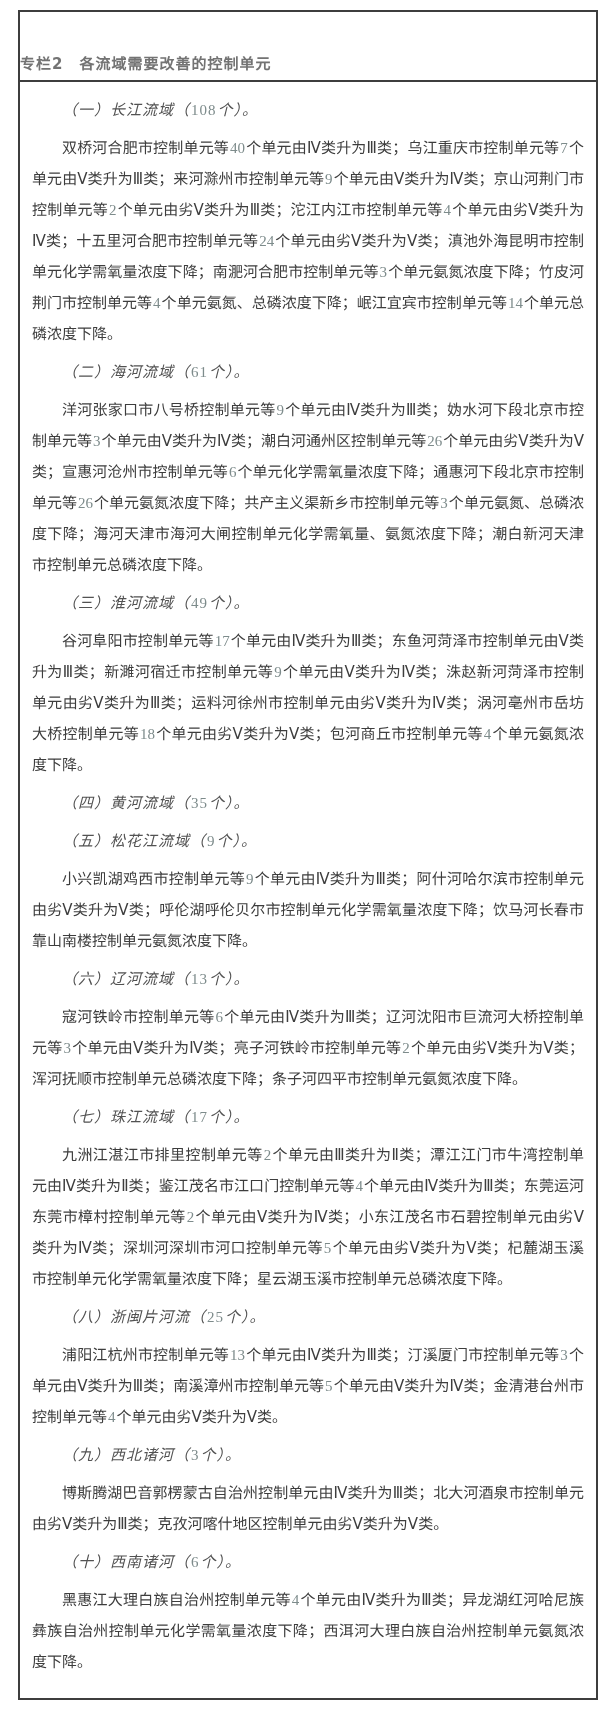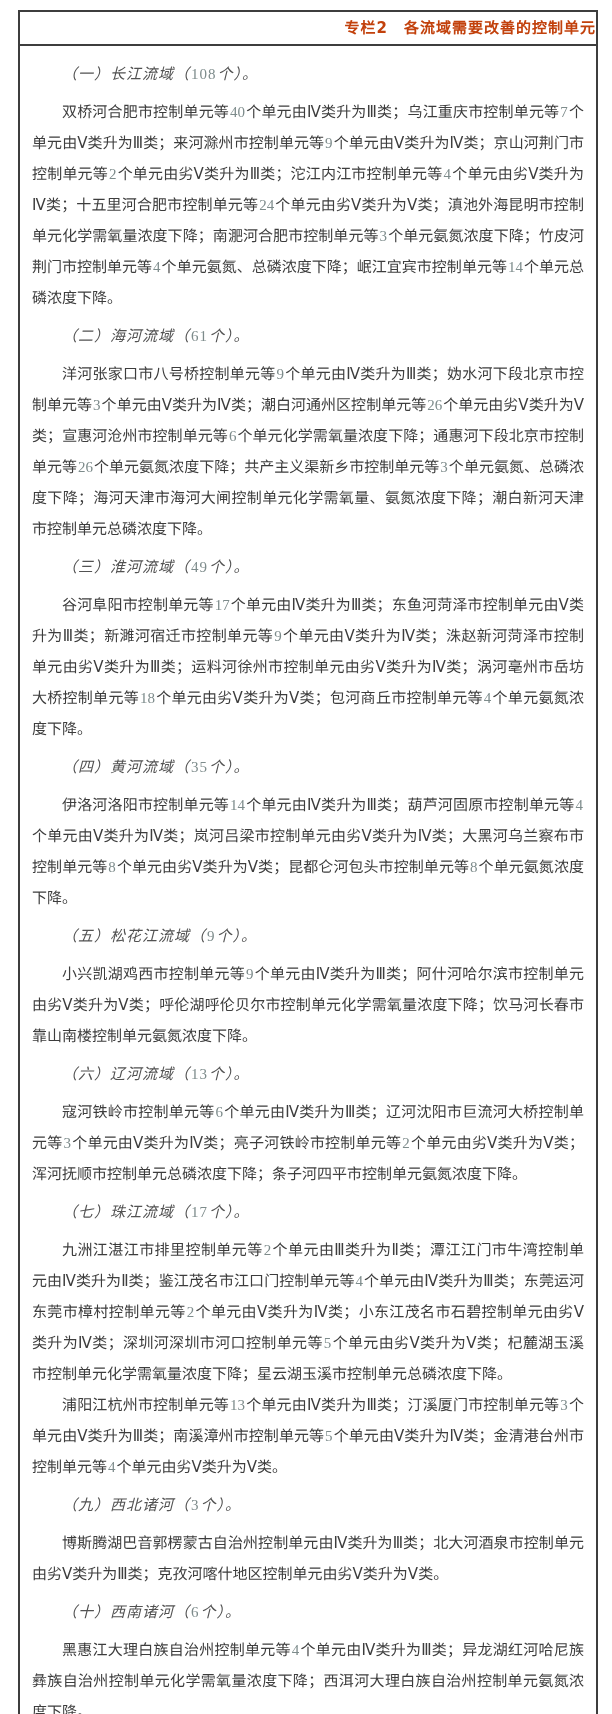--- a/index.html
+++ b/index.html
@@ -17,26 +17,27 @@
     box-sizing: border-box;
     margin: 10px 14px 14px 18px;
     width: 580px;
     min-height: 1690px;
     border: 2px solid #3d3d3d;
     background: #ffffff;
   }
   .column-title {
     height: 32px;
     line-height: 32px;
-    text-align: right;
+    text-align: left;
     font-size: 15px;
     font-weight: bold;
-    color: #c2410c;
+    color: #737373;
     border-bottom: 2px solid #3d3d3d;
     letter-spacing: 1px;
+    margin-top: 36px;
   }
   .box-body {
     padding: 6px 12px 12px 12px;
     font-size: 15px;
     line-height: 31px;
     color: #3d3d3d;
     text-align: justify;
   }
   .section-heading {
     margin: 7px 0;
@@ -73,39 +74,39 @@
     <p class="section-paragraph">洋河张家口市八号桥控制单元等<span class="num">9</span>个单元由Ⅳ类升为Ⅲ类；妫水河下段北京市控制单元等<span class="num">3</span>个单元由Ⅴ类升为Ⅳ类；潮白河通州区控制单元等<span class="num">26</span>个单元由劣Ⅴ类升为Ⅴ类；宣惠河沧州市控制单元等<span class="num">6</span>个单元化学需氧量浓度下降；通惠河下段北京市控制单元等<span class="num">26</span>个单元氨氮浓度下降；共产主义渠新乡市控制单元等<span class="num">3</span>个单元氨氮、总磷浓度下降；海河天津市海河大闸控制单元化学需氧量、氨氮浓度下降；潮白新河天津市控制单元总磷浓度下降。</p>
   </div>
 
   <div class="section">
     <p class="section-heading">（三）淮河流域（<span class="num">49</span>个）。</p>
     <p class="section-paragraph">谷河阜阳市控制单元等<span class="num">17</span>个单元由Ⅳ类升为Ⅲ类；东鱼河菏泽市控制单元由Ⅴ类升为Ⅲ类；新濉河宿迁市控制单元等<span class="num">9</span>个单元由Ⅴ类升为Ⅳ类；洙赵新河菏泽市控制单元由劣Ⅴ类升为Ⅲ类；运料河徐州市控制单元由劣Ⅴ类升为Ⅳ类；涡河亳州市岳坊大桥控制单元等<span class="num">18</span>个单元由劣Ⅴ类升为Ⅴ类；包河商丘市控制单元等<span class="num">4</span>个单元氨氮浓度下降。</p>
   </div>
 
   <div class="section">
     <p class="section-heading">（四）黄河流域（<span class="num">35</span>个）。</p>
-    <p class="section-paragraph">伊洛河洛阳市控制单元等<span class="num">14</span>个单元由Ⅳ类升为Ⅲ类；葫芦河固原市控制单元等<span class="num">4</span>个单元由Ⅴ类升为Ⅳ类；岚河吕梁市控制单元由劣Ⅴ类升为Ⅳ类；大黑河乌兰察布市控制单元等<span class="num">8</span>个单元由劣Ⅴ类升为Ⅴ类；昆都仑河包头市控制单元等<span class="num">8</span>个单元氨氮浓度下降。</p>
   </div>
 
   <div class="section">
     <p class="section-heading">（五）松花江流域（<span class="num">9</span>个）。</p>
     <p class="section-paragraph">小兴凯湖鸡西市控制单元等<span class="num">9</span>个单元由Ⅳ类升为Ⅲ类；阿什河哈尔滨市控制单元由劣Ⅴ类升为Ⅴ类；呼伦湖呼伦贝尔市控制单元化学需氧量浓度下降；饮马河长春市靠山南楼控制单元氨氮浓度下降。</p>
   </div>
 
   <div class="section">
     <p class="section-heading">（六）辽河流域（<span class="num">13</span>个）。</p>
     <p class="section-paragraph">寇河铁岭市控制单元等<span class="num">6</span>个单元由Ⅳ类升为Ⅲ类；辽河沈阳市巨流河大桥控制单元等<span class="num">3</span>个单元由Ⅴ类升为Ⅳ类；亮子河铁岭市控制单元等<span class="num">2</span>个单元由劣Ⅴ类升为Ⅴ类；浑河抚顺市控制单元总磷浓度下降；条子河四平市控制单元氨氮浓度下降。</p>
   </div>
 
   <div class="section">
     <p class="section-heading">（七）珠江流域（<span class="num">17</span>个）。</p>
     <p class="section-paragraph">九洲江湛江市排里控制单元等<span class="num">2</span>个单元由Ⅲ类升为Ⅱ类；潭江江门市牛湾控制单元由Ⅳ类升为Ⅱ类；鉴江茂名市江口门控制单元等<span class="num">4</span>个单元由Ⅳ类升为Ⅲ类；东莞运河东莞市樟村控制单元等<span class="num">2</span>个单元由Ⅴ类升为Ⅳ类；小东江茂名市石碧控制单元由劣Ⅴ类升为Ⅳ类；深圳河深圳市河口控制单元等<span class="num">5</span>个单元由劣Ⅴ类升为Ⅴ类；杞麓湖玉溪市控制单元化学需氧量浓度下降；星云湖玉溪市控制单元总磷浓度下降。</p>
   </div>
 
   <div class="section">
+    <p class="section-heading">（八）浙闽片河流（<span class="num">25</span>个）。</p>
     <p class="section-paragraph">浦阳江杭州市控制单元等<span class="num">13</span>个单元由Ⅳ类升为Ⅲ类；汀溪厦门市控制单元等<span class="num">3</span>个单元由Ⅴ类升为Ⅲ类；南溪漳州市控制单元等<span class="num">5</span>个单元由Ⅴ类升为Ⅳ类；金清港台州市控制单元等<span class="num">4</span>个单元由劣Ⅴ类升为Ⅴ类。</p>
   </div>
 
   <div class="section">
     <p class="section-heading">（九）西北诸河（<span class="num">3</span>个）。</p>
     <p class="section-paragraph">博斯腾湖巴音郭楞蒙古自治州控制单元由Ⅳ类升为Ⅲ类；北大河酒泉市控制单元由劣Ⅴ类升为Ⅲ类；克孜河喀什地区控制单元由劣Ⅴ类升为Ⅴ类。</p>
   </div>
 
   <div class="section">
     <p class="section-heading">（十）西南诸河（<span class="num">6</span>个）。</p>

